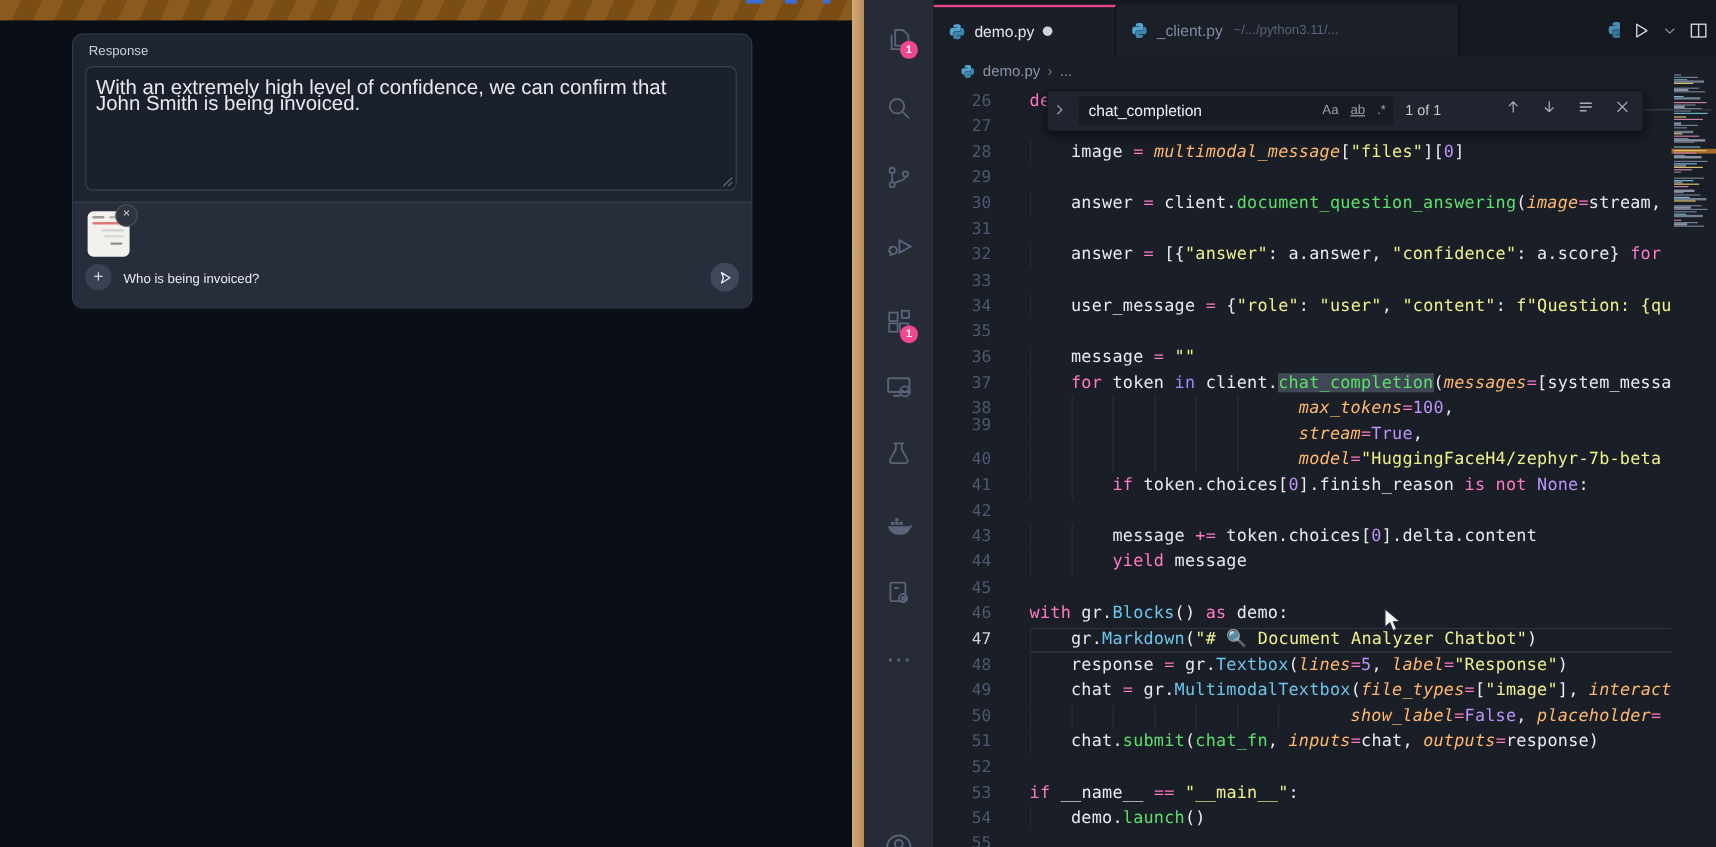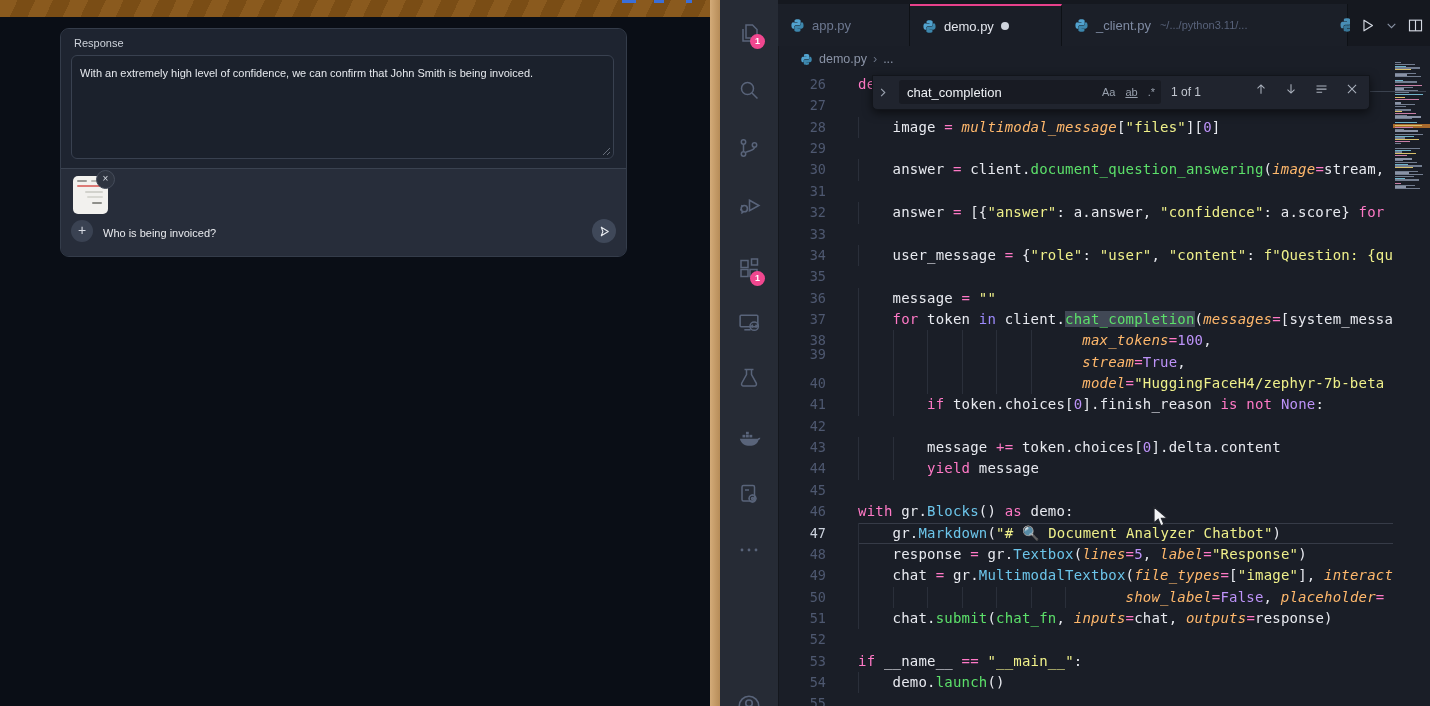--- a/index.html
+++ b/index.html
@@ -9,21 +9,21 @@
   .lwin{position:absolute;left:0;top:0;width:710px;height:706px;background:#0a0e16;}
   .topbar{position:absolute;left:0;top:0;width:710px;height:17px;
           background:repeating-linear-gradient(115deg,#8a5a1e 0 16px,#7a4d15 16px 32px);}
   .bluemark{position:absolute;top:0;height:3px;background:#3a6fd8;}
   .card{position:absolute;left:60px;top:28px;width:565px;height:227px;border:1px solid #343c4a;
         border-radius:9px;background:#1e2430;overflow:hidden;}
   .card-top{position:absolute;left:0;right:0;top:0;bottom:87px;background:#1e2430;}
   .resp-label{position:absolute;left:13px;top:8px;font-size:11px;color:#cdd2da;}
   .ta{position:absolute;left:10px;top:26px;width:541px;height:102px;background:#1b212c;
       border:1px solid #394150;border-radius:6px;}
-  .ta-text{position:absolute;left:8px;top:10px;right:18px;font-size:11px;color:#e6e9ee;line-height:14px;}
+  .ta-text{position:absolute;left:8px;top:10px;right:18px;font-size:17px;color:#e6e9ee;line-height:14px;}
   .rz{position:absolute;right:2px;bottom:2px;width:10px;height:10px;opacity:.8;}
   .card-bot{position:absolute;left:0;right:0;bottom:0;height:87px;background:#272d3a;border-top:1px solid #3a4250;}
   .thumb{position:absolute;left:12px;top:7px;width:35px;height:38px;background:#f2f1ee;border-radius:5px;}
   .t-line{position:absolute;left:4px;height:2px;border-radius:1px;}
   .thumb-x{position:absolute;right:-7px;top:-6px;width:17px;height:17px;border-radius:50%;background:#2e3440;
            border:1px solid #454c5a;color:#d4d8df;font-size:10px;line-height:15px;text-align:center;cursor:pointer;}
   .plus{position:absolute;left:10px;top:51px;width:22px;height:22px;border-radius:50%;background:#3a4252;
         color:#d6dae2;text-align:center;line-height:21px;font-size:14px;cursor:pointer;}
   .chat-q{position:absolute;left:42px;top:58px;font-size:11px;color:#e8eaee;}
   .send{position:absolute;right:10px;top:50px;width:24px;height:24px;border-radius:50%;background:#3f4859;
@@ -209,27 +209,20 @@
           <circle cx="12" cy="12" r="9"></circle>
             <circle cx="12" cy="9.5" r="3"></circle>
             <path d="M5.8 18.5c1.3-2.5 3.5-4 6.2-4s4.9 1.5 6.2 4"></path>
         </svg>
       </div>
     </div>
 
     <div class="main">
 
       <div class="tabstrip">
-        <div class="tab" style="width:132px;">
-          <svg width="15" height="15" viewBox="0 0 24 24">
-            <path fill="#52a3cf" d="M11.9 2c-4.9 0-4.6 2.1-4.6 2.1v2.2h4.7V7H5.5S2.3 6.6 2.3 11.9 5.1 17 5.1 17h1.7v-2.5s-.1-2.8 2.8-2.8h4.7s2.7 0 2.7-2.6V4.6S17.4 2 11.9 2z"></path>
-            <path fill="#3d87ad" d="M12.1 22c4.9 0 4.6-2.1 4.6-2.1v-2.2H12V17h6.5s3.2.4 3.2-4.9-2.8-5.1-2.8-5.1h-1.7v2.5s.1 2.8-2.8 2.8H9.7S7 12.3 7 14.9v4.5S6.6 22 12.1 22z"></path>
-          </svg>
-          <span>app.py</span>
-        </div>
         <div class="tab active" style="width:152px;">
           <svg width="15" height="15" viewBox="0 0 24 24">
             <path fill="#52a3cf" d="M11.9 2c-4.9 0-4.6 2.1-4.6 2.1v2.2h4.7V7H5.5S2.3 6.6 2.3 11.9 5.1 17 5.1 17h1.7v-2.5s-.1-2.8 2.8-2.8h4.7s2.7 0 2.7-2.6V4.6S17.4 2 11.9 2z"></path>
             <path fill="#3d87ad" d="M12.1 22c4.9 0 4.6-2.1 4.6-2.1v-2.2H12V17h6.5s3.2.4 3.2-4.9-2.8-5.1-2.8-5.1h-1.7v2.5s.1 2.8-2.8 2.8H9.7S7 12.3 7 14.9v4.5S6.6 22 12.1 22z"></path>
           </svg>
           <span>demo.py</span>
           <span class="dot"></span>
         </div>
         <div class="tab" style="width:286px;">
           <svg width="15" height="15" viewBox="0 0 24 24">

